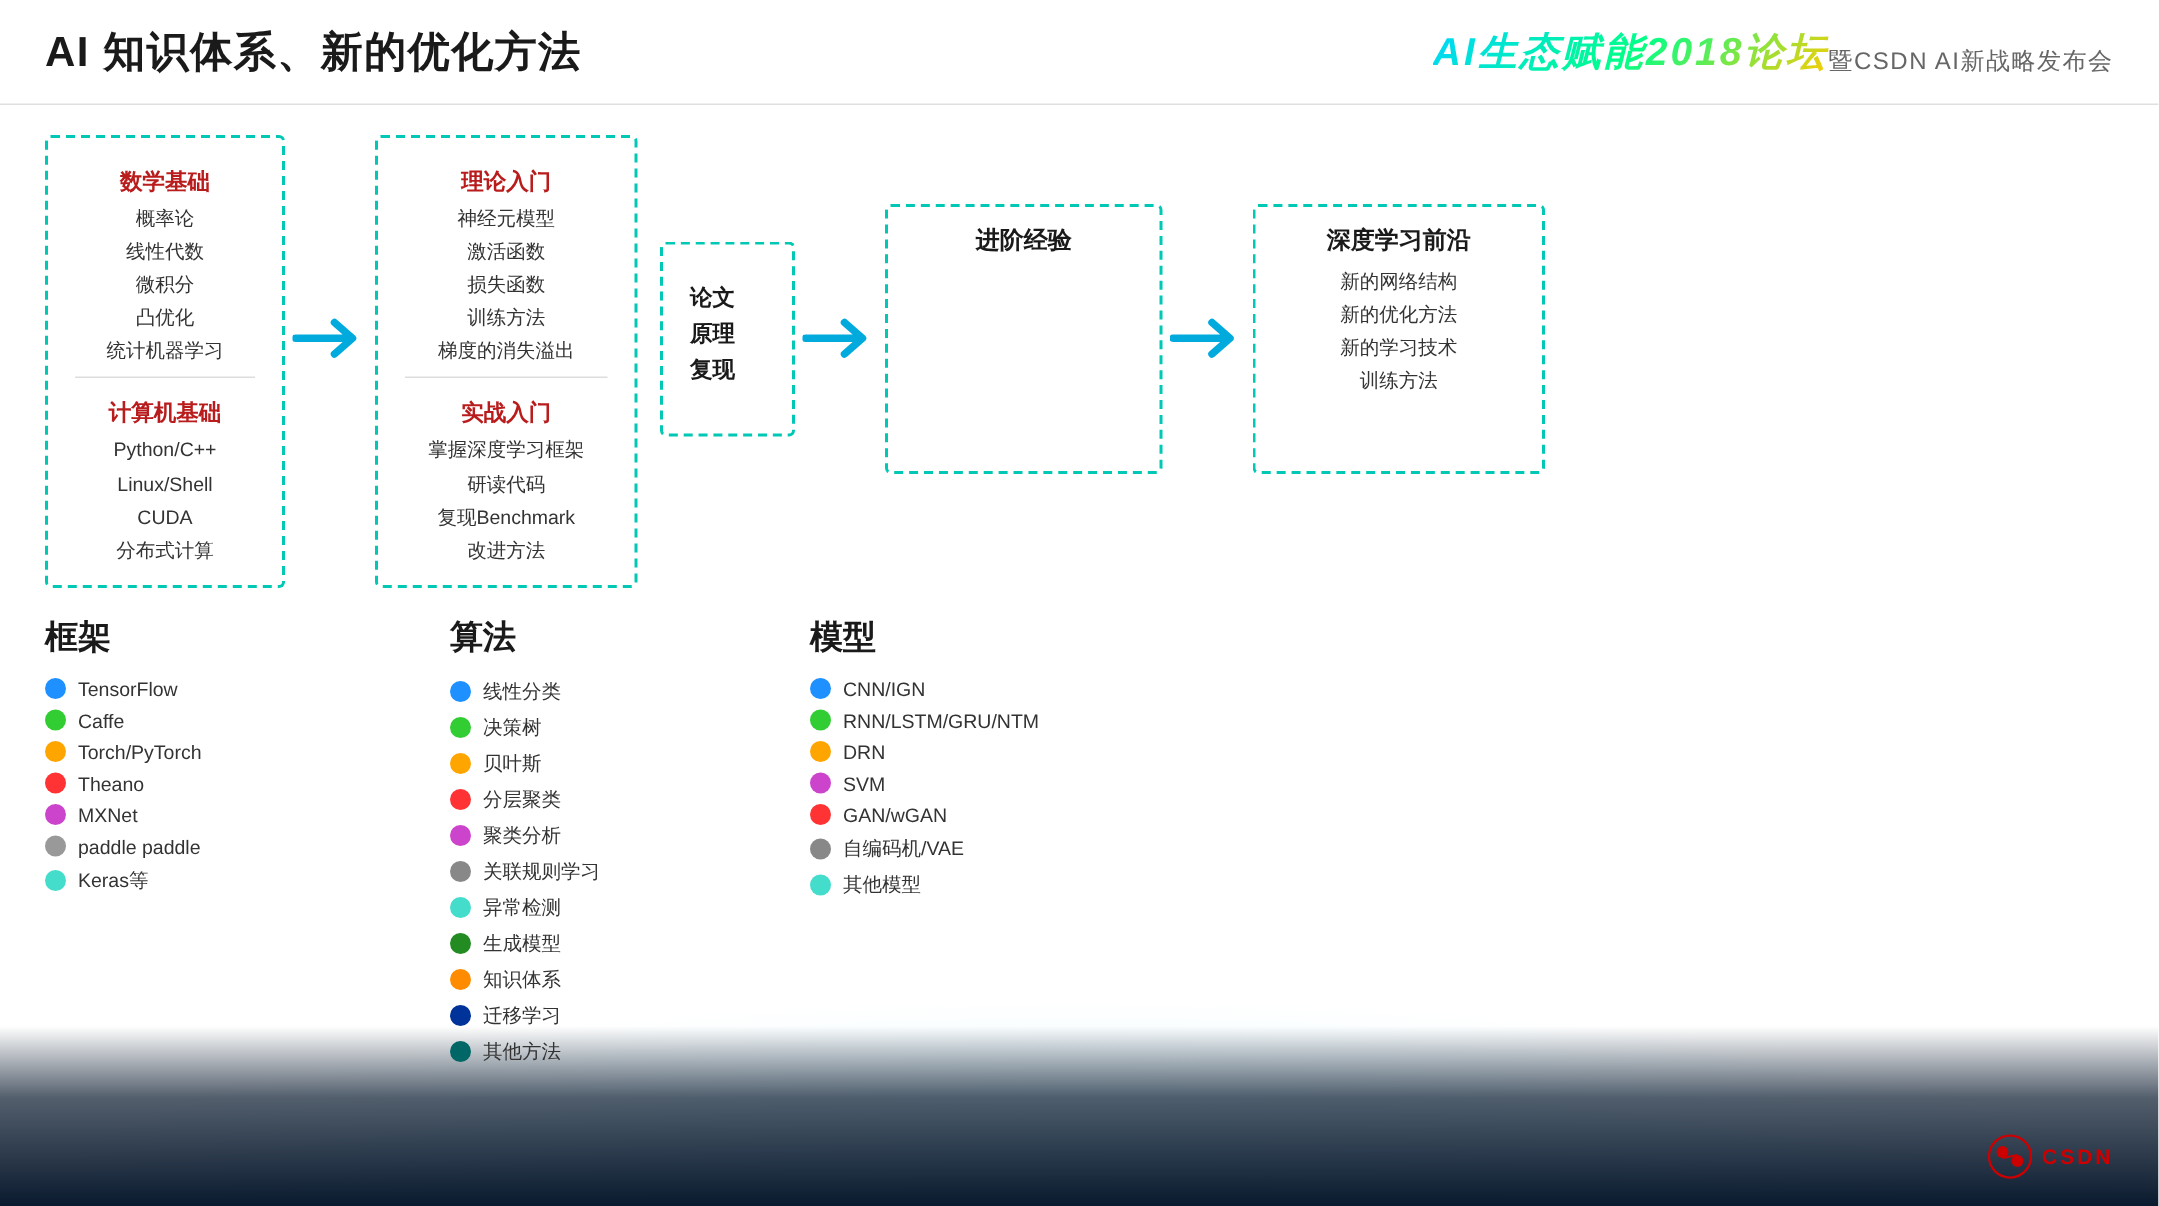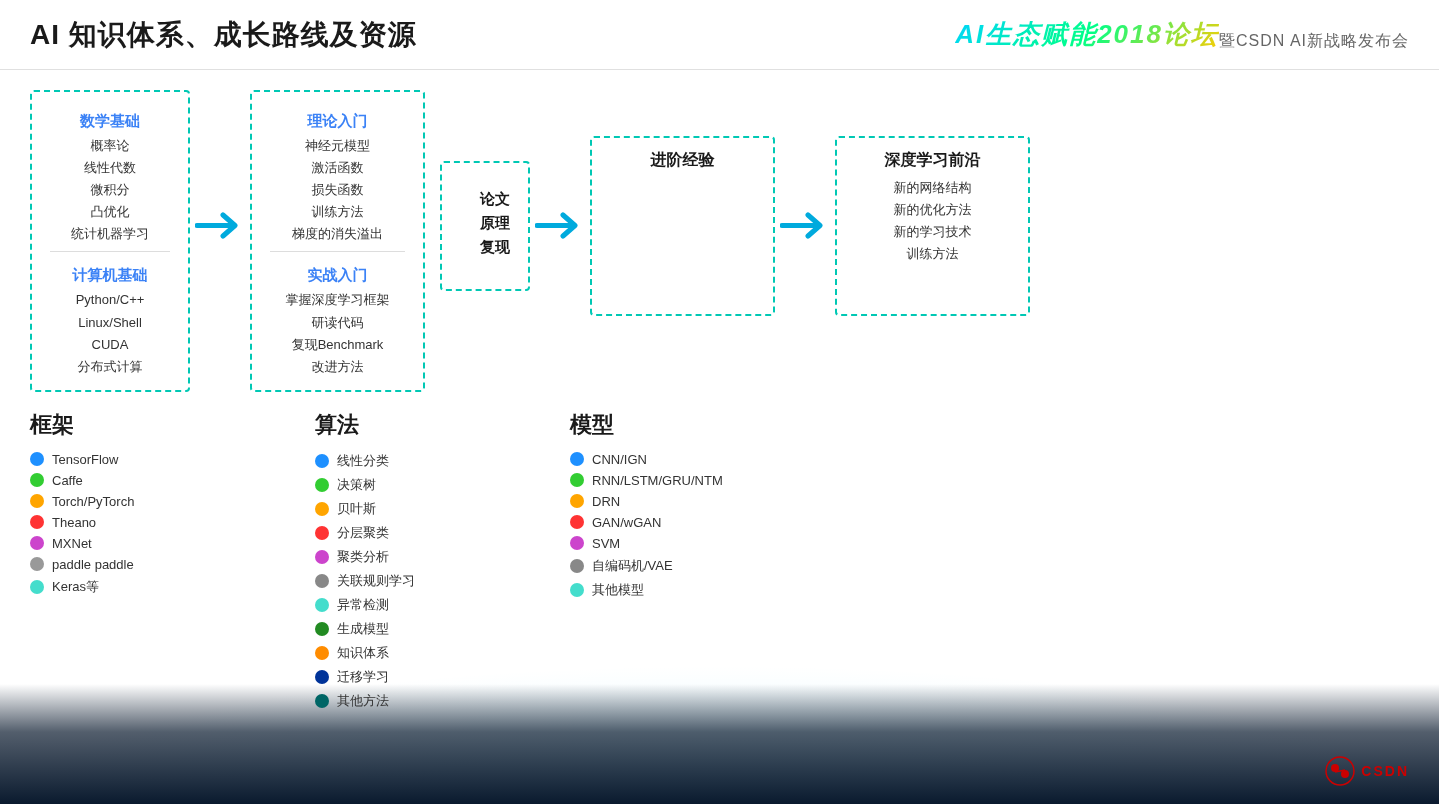--- a/index.html
+++ b/index.html
@@ -127,21 +127,21 @@
 
     
     .box-math-cs {
       width: 160px;
       min-height: 300px;
     }
 
     .box-section-title {
       font-size: 15px;
       font-weight: 700;
-      color: #3b82f6;
+      color: #b91c1c;
       text-align: center;
       margin-bottom: 4px;
       margin-top: 8px;
     }
 
     
     .arrow-right {
       display: flex;
       align-items: center;
       justify-content: center;
@@ -160,21 +160,21 @@
       width: 175px;
       min-height: 300px;
     }
 
     
     .box-paper {
       width: 90px;
       height: 130px;
       display: flex;
       flex-direction: column;
-      align-items: flex-end;
+      align-items: flex-start;
       justify-content: center;
       align-self: center;
       margin-top: -30px;
       font-family: Liberation Serif, serif;
     }
 
     .box-paper .box-title {
       line-height: 1.6;
       font-size: 15px;
     }
@@ -191,21 +191,21 @@
     .box-deep {
       width: 195px;
       min-height: 180px;
       align-self: center;
       margin-top: -30px;
     }
 
     
     .bottom-section {
       display: flex;
-      gap: 15px;
+      gap: 0;
       flex: 1;
       align-items: flex-start;
     }
 
     
     .framework-section {
       width: 240px;
       flex-shrink: 0;
     }
 
@@ -280,21 +280,21 @@
       margin: 6px 0;
     }
   </style>
 </head>
 <body>
 
 <div class="bg-circuit"></div>
 <div class="bg-overlay"></div>
 
 <div class="header">
-  <div class="header-title">AI 知识体系、成长路线及资源</div>
+  <div class="header-title">AI 知识体系、新的优化方法</div>
   <div class="header-logo">
     <div class="logo-main">AI生态赋能2018论坛</div>
     <div class="logo-sub">暨CSDN AI新战略发布会</div>
   </div>
 </div>
 
 <div class="main">
 
   <div class="roadmap-section">
 
@@ -471,26 +471,26 @@
           </div>
           <div class="legend-item">
             <div class="dot" style="background: rgb(50, 205, 50);"></div>
             <span>RNN/LSTM/GRU/NTM</span>
           </div>
           <div class="legend-item">
             <div class="dot" style="background: rgb(255, 165, 0);"></div>
             <span>DRN</span>
           </div>
           <div class="legend-item">
+            <div class="dot" style="background: rgb(204, 68, 204);"></div>
+            <span>SVM</span>
+          </div>
+          <div class="legend-item">
             <div class="dot" style="background: rgb(255, 51, 51);"></div>
             <span>GAN/wGAN</span>
-          </div>
-          <div class="legend-item">
-            <div class="dot" style="background: rgb(204, 68, 204);"></div>
-            <span>SVM</span>
           </div>
           <div class="legend-item">
             <div class="dot" style="background: rgb(136, 136, 136);"></div>
             <span>自编码机/VAE</span>
           </div>
           <div class="legend-item">
             <div class="dot" style="background: rgb(68, 221, 204);"></div>
             <span>其他模型</span>
           </div>
         </div>

